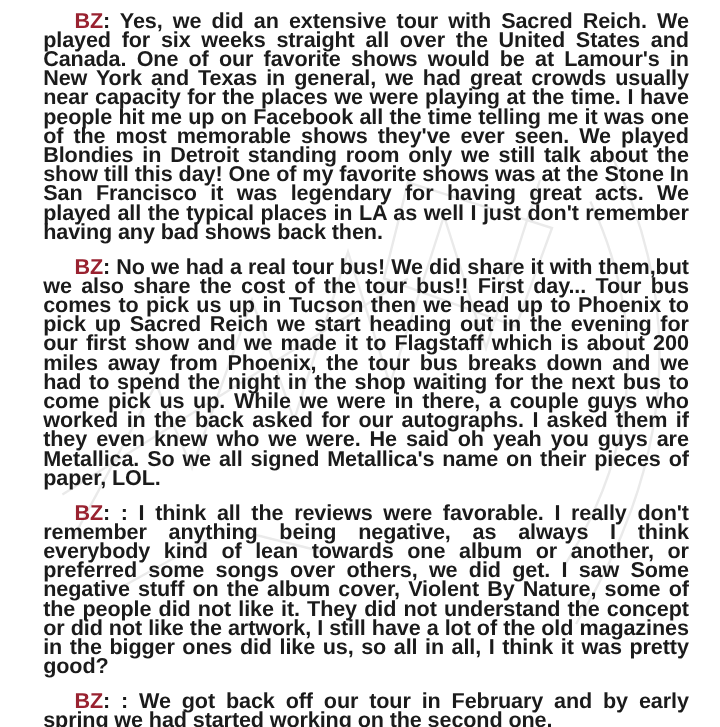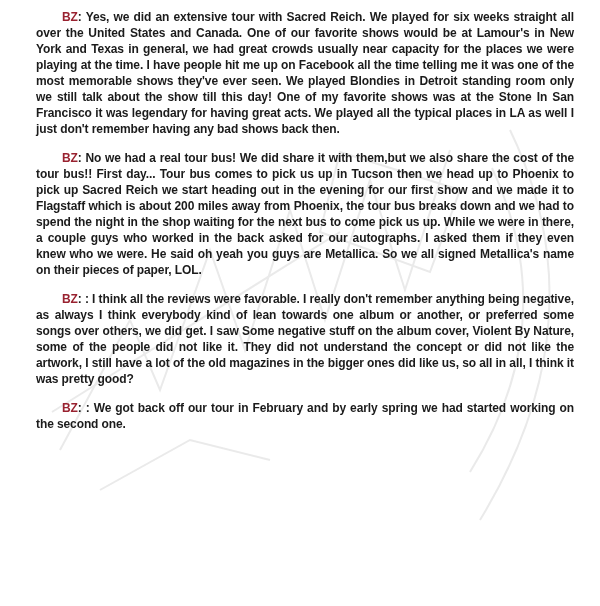--- a/index.html
+++ b/index.html
@@ -23,21 +23,21 @@
   }
   .content {
     position: relative;
     z-index: 1;
     padding: 9px 26px 0 36px;
   }
   p.para {
     margin: 0 0 13px 0;
     text-indent: 26px;
     text-align: justify;
-    font-size: 12px;
+    font-size: 18px;
     line-height: 16px;
     letter-spacing: -0.1px;
     font-weight: 700;
     color: #1b1b1b;
   }
   p.para .speaker {
     color: #992230;
     font-weight: 700;
     font-style: normal;
   }

